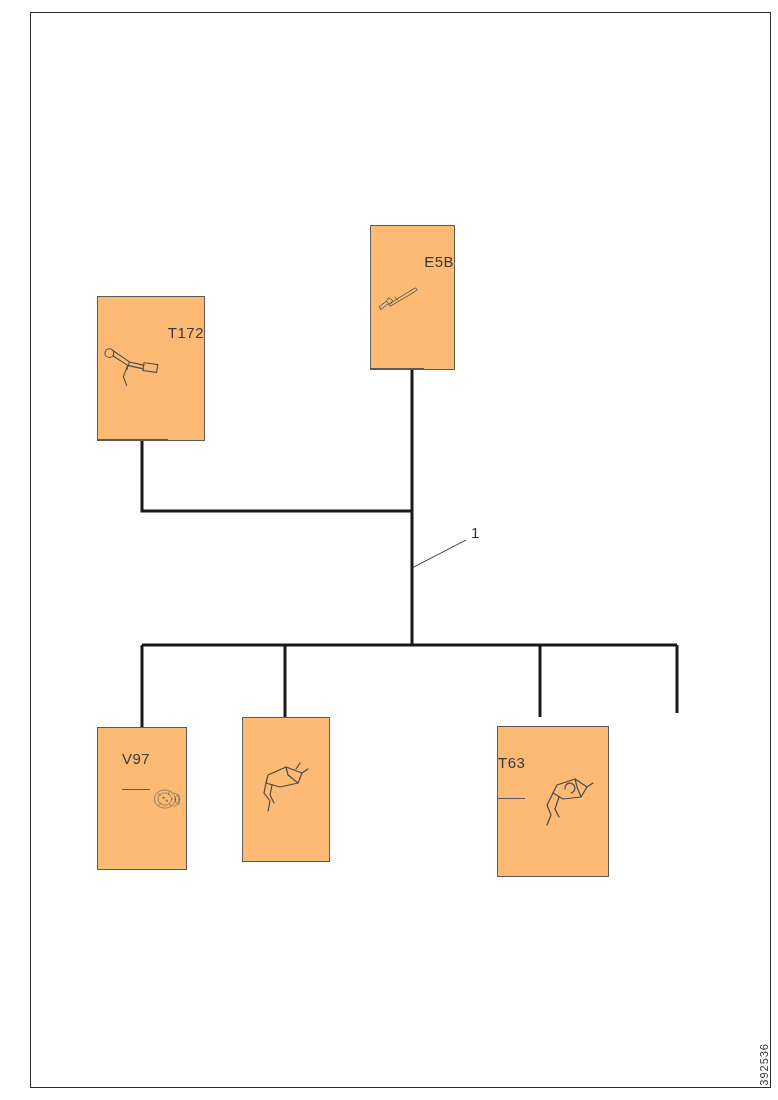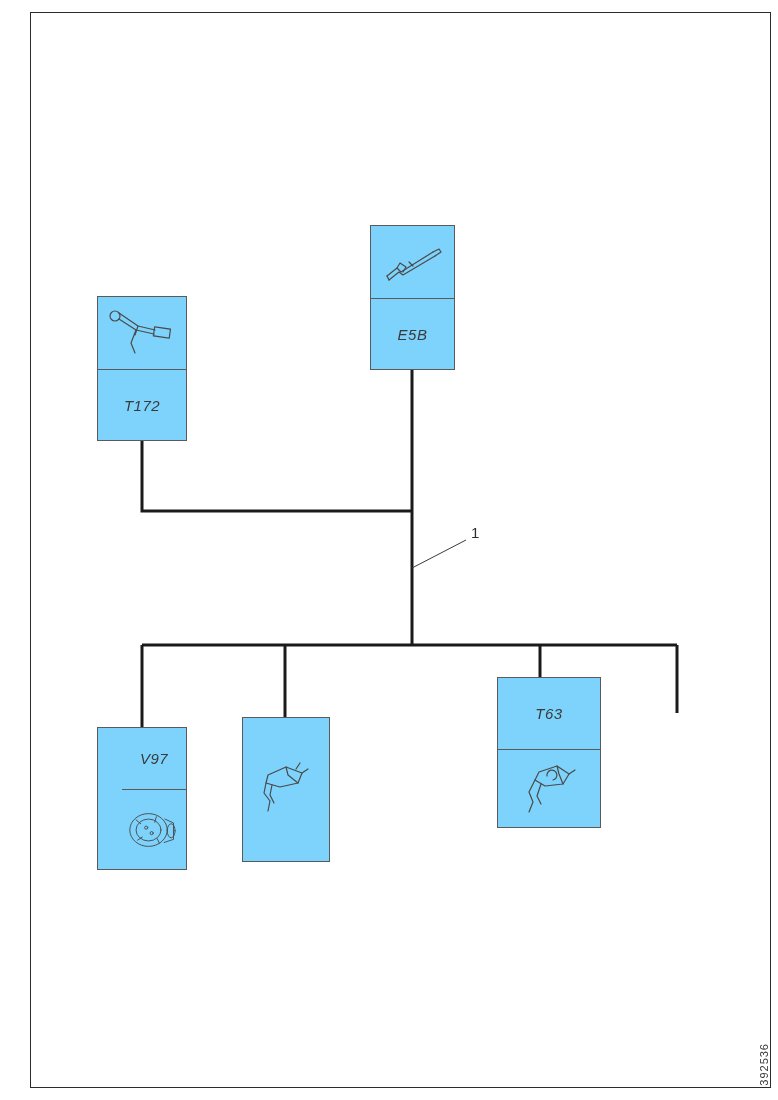--- a/index.html
+++ b/index.html
@@ -14,22 +14,22 @@
   .page-frame{
     position:absolute;left:30px;top:12px;width:741px;height:1076px;
     border:1px solid #2b2b2b;
   }
   svg.harness{position:absolute;left:0;top:0;width:778px;height:1100px;}
   svg.harness .wire{stroke:var(--line,#1a1a1a);stroke-width:3;fill:none;}
   svg.harness .leader{stroke:#3a3a3a;stroke-width:1;fill:none;}
   .box{
     position:absolute;
     border:1px solid var(--box-border,#5a5a5a);
-    background:#7dd3fc;
-    display:flex;flex-direction:column;font-style:italic;
+    background:#fdba74;
+    display:flex;flex-direction:row;
   }
   .cell{
     display:flex;align-items:center;justify-content:center;
     overflow:hidden;
   }
   .cell-img{flex:1 1 auto;}
   .cell-label{
     font-size:15px;letter-spacing:.5px;color:#3a3a3a;
     font-weight:400;
   }
@@ -77,21 +77,21 @@
         <path d="M14 48 L24 40 L28 43 L60 24"></path>
         <path d="M12 44 L14 48"></path>
         <path d="M58 20 L64 17 L66 20 L60 24"></path>
         <path d="M22 36 L25 31 L31 35 L28 40"></path>
         <path d="M34 30 L38 34"></path>
       </svg>
     </div>
     <div class="cell cell-label" style="height:70px;flex:0 0 auto;">E5B</div>
   </div>
 
-  <div class="box" style="left:97px;top:296px;width:90px;height:145px;text-align:center;">
+  <div class="box" style="left:97px;top:296px;width:108px;height:145px;text-align:center;">
     <div class="cell cell-img divider-bottom">
       <svg class="part-art" width="80" height="64" viewBox="0 0 80 64">
         <circle cx="13" cy="15" r="5"></circle>
         <path d="M17 18 L34 29 L52 33"></path>
         <path d="M17 12 L36 25 L53 29"></path>
         <rect x="52" y="27" width="16" height="9" transform="rotate(8 60 31)"></rect>
         <path d="M34 29 L29 42 L33 52"></path>
         <path d="M36 25 L33 34"></path>
       </svg>
     </div>
@@ -120,21 +120,21 @@
       <svg class="part-art" width="80" height="66" viewBox="0 0 80 66">
         <path d="M22 18 L40 10 L56 16 L52 26 L34 30 L20 26 Z"></path>
         <path d="M40 10 L42 18 L52 26"></path>
         <path d="M20 26 L18 36 L24 44 L22 54"></path>
         <path d="M26 28 L24 38 L28 46"></path>
         <path d="M56 16 L62 12 M50 12 L54 6"></path>
       </svg>
     </div>
   </div>
 
-  <div class="box" style="left:497px;top:677px;width:104px;height:151px;">
+  <div class="box" style="left:497px;top:726px;width:112px;height:151px;">
     <div class="cell cell-label divider-bottom" style="height:72px;flex:0 0 auto;">T63</div>
     <div class="cell cell-img">
       <svg class="part-art" width="80" height="70" viewBox="0 0 80 70">
         <path d="M30 18 L48 12 L60 20 L54 30 L36 32 L26 26 Z"></path>
         <path d="M48 12 L50 20 L54 30"></path>
         <path d="M38 22 a5 5 0 1 1 6 4"></path>
         <path d="M26 26 L20 38 L24 48 L20 58"></path>
         <path d="M32 30 L28 42 L32 50"></path>
         <path d="M60 20 L66 16"></path>
       </svg>

